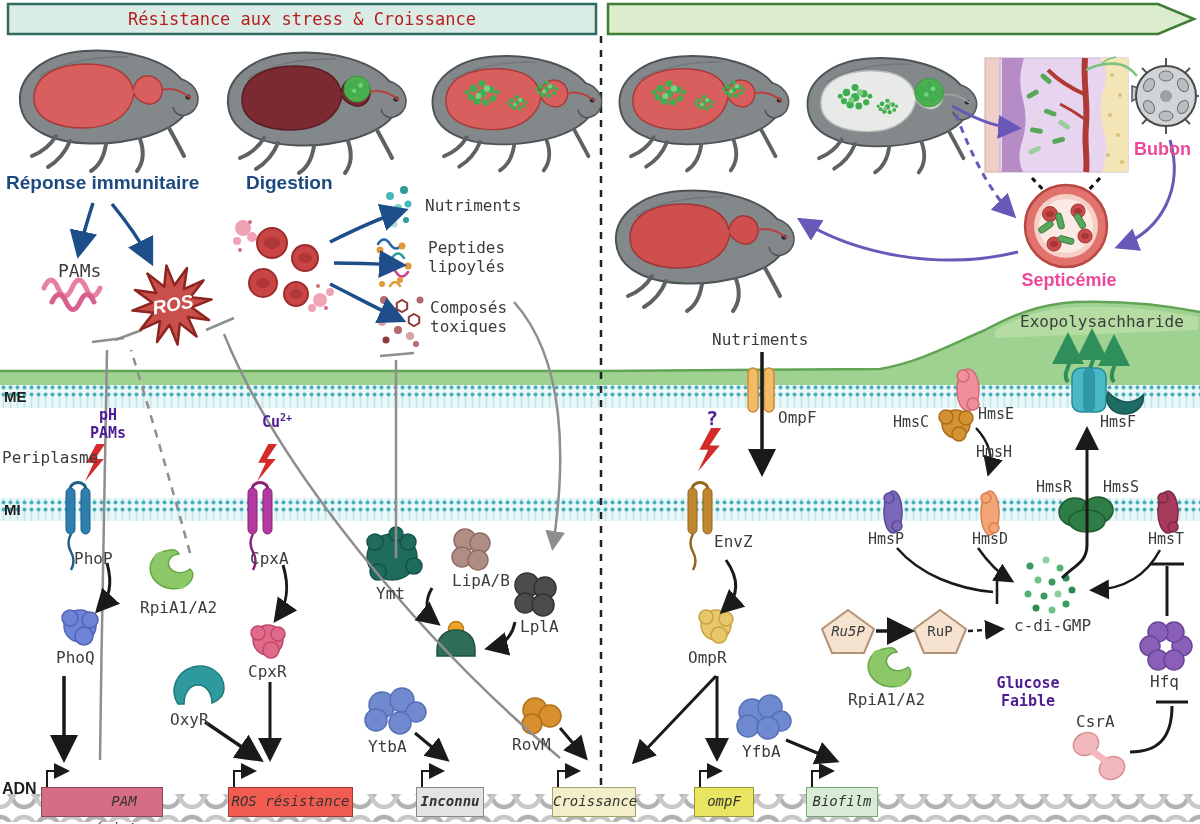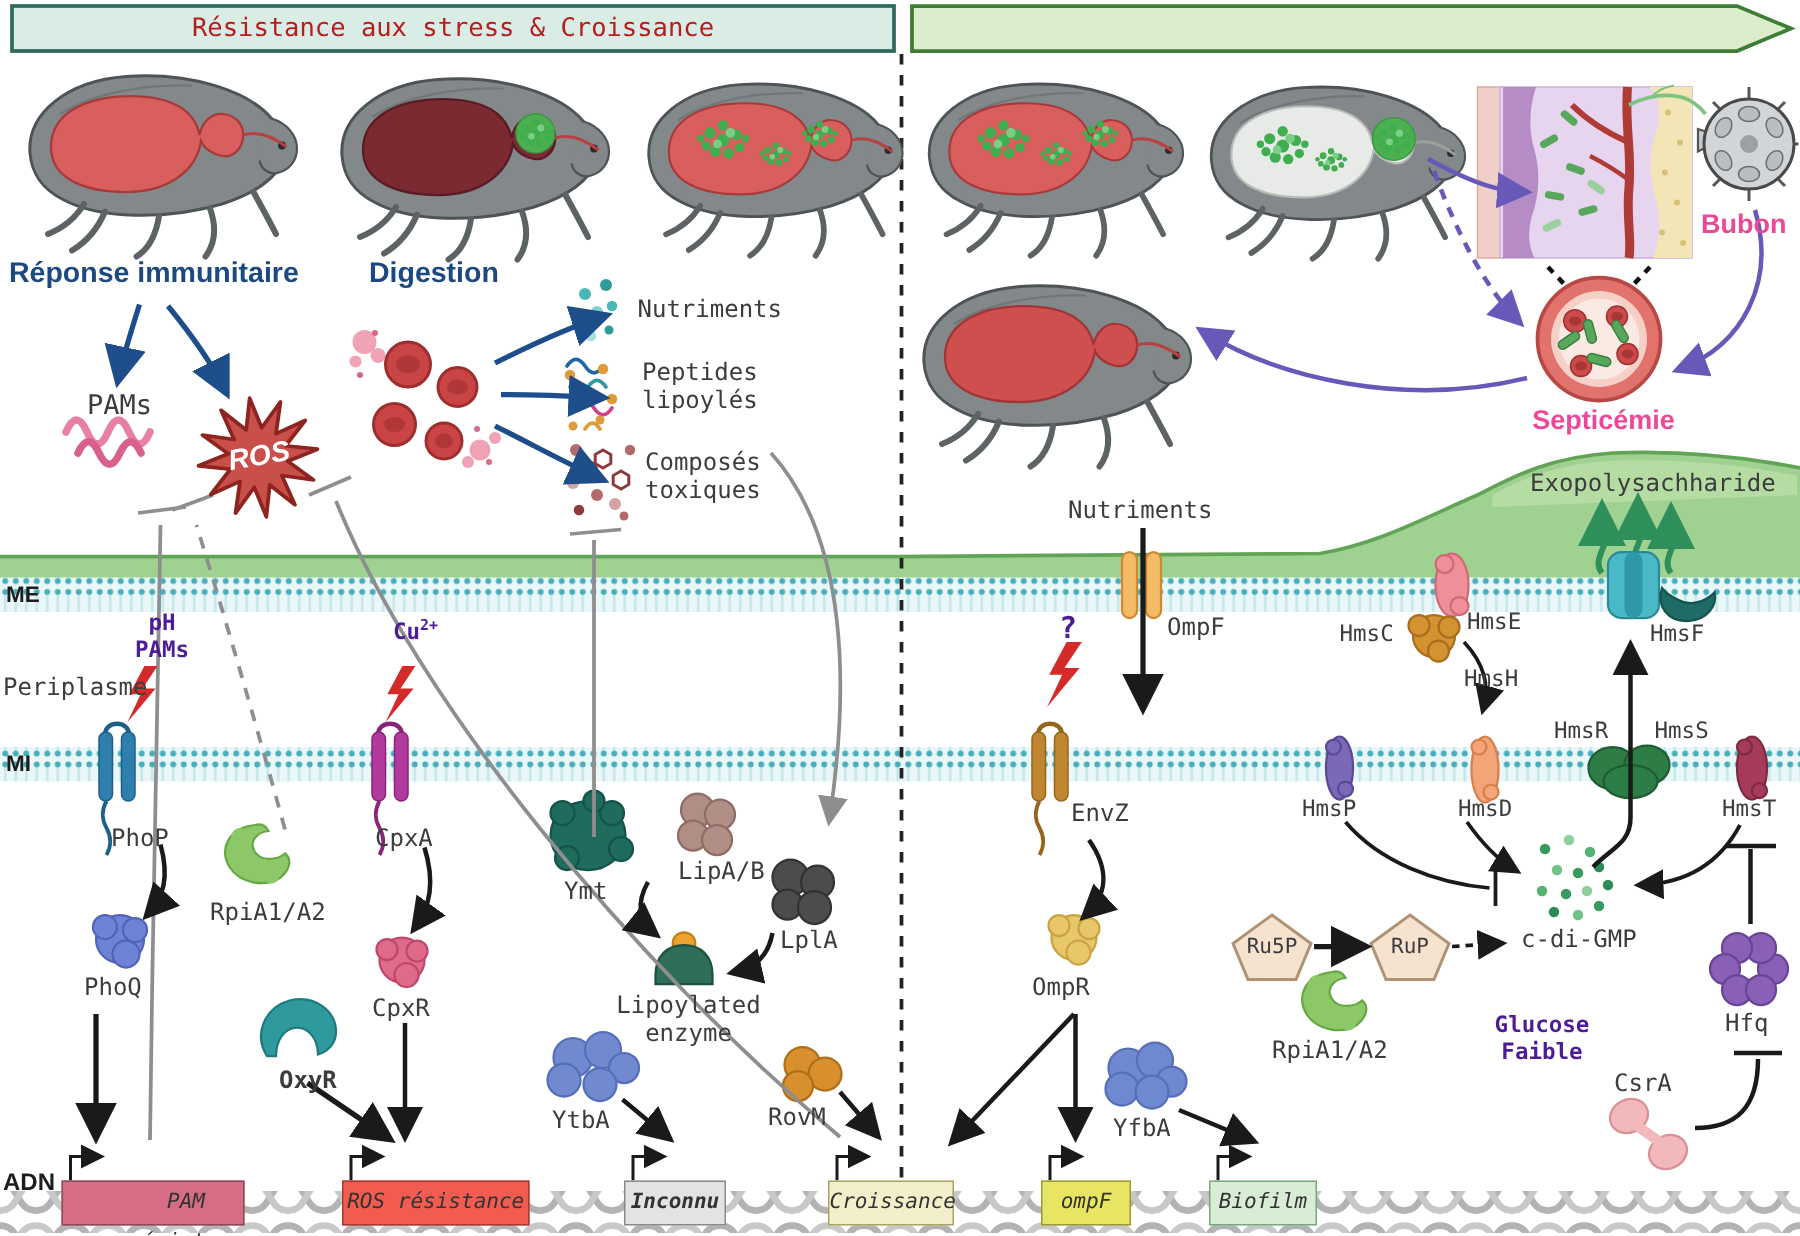--- a/index.html
+++ b/index.html
@@ -568,26 +568,24 @@
 <div class="L red" style="left:84px;top:406px;width:48px;">pH
 PAMs</div>
 <div class="L red" style="left:262px;top:412px;"><span>Cu</span><sup>2+</sup></div>
 <div class="L boldlbl" style="left:4px;top:501px;">MI</div>
 
 <div class="L" style="left:74px;top:549px;">PhoP</div>
 <div class="L" style="left:56px;top:648px;">PhoQ</div>
 <div class="L" style="left:140px;top:598px;">RpiA1/A2</div>
 <div class="L" style="left:250px;top:549px;">CpxA</div>
 <div class="L" style="left:248px;top:662px;">CpxR</div>
-<div class="L" style="left:186px;top:710px;font-weight:bold;">OxyR</div>
+<div class="L" style="left:170px;top:710px;">OxyR</div>
 <div class="L" style="left:376px;top:584px;">Ymt</div>
 <div class="L" style="left:452px;top:571px;">LipA/B</div>
 <div class="L" style="left:520px;top:617px;">LplA</div>
-<div class="L ctr" style="left:404px;top:660px;width:110px;">Lipoylated
-enzyme</div>
 <div class="L" style="left:368px;top:737px;">YtbA</div>
 <div class="L" style="left:512px;top:735px;">RovM</div>
 <div class="L boldlbl" style="left:2px;top:779px;font-size:16px;">ADN</div>
 
 <div class="gene" style="left:41px;width:122px;background:#d76d85;border-color:#8a4a58;padding-left:44px;">PAM résistance</div>
 <div class="gene" style="left:228px;width:125px;background:#f25c50;border-color:#a03c34;">ROS résistance</div>
 <div class="gene" style="left:416px;width:68px;background:#e3e3e3;border-color:#8a8a8a;font-weight:bold;">Inconnu</div>
 <div class="gene" style="left:552px;width:84px;background:#f2efca;border-color:#a8a468;">Croissance</div>
 <div class="gene" style="left:694px;width:60px;background:#e7e561;border-color:#9a9838;">ompF</div>
 <div class="gene" style="left:806px;width:72px;background:#d8ecd6;border-color:#7aa87c;">Biofilm</div>
@@ -602,21 +600,21 @@
 <div class="L sm" style="left:893px;top:413px;">HmsC</div>
 <div class="L sm" style="left:978px;top:405px;">HmsE</div>
 <div class="L sm" style="left:976px;top:413px;margin-top:30px;">HmsH</div>
 <div class="L sm" style="left:1100px;top:413px;">HmsF</div>
 <div class="L sm" style="left:1036px;top:478px;">HmsR</div>
 <div class="L sm" style="left:1103px;top:478px;">HmsS</div>
 <div class="L sm" style="left:868px;top:530px;">HmsP</div>
 <div class="L sm" style="left:972px;top:530px;">HmsD</div>
 <div class="L sm" style="left:1148px;top:530px;">HmsT</div>
 <div class="L" style="left:1014px;top:616px;">c-di-GMP</div>
-<div class="L ctr" style="left:824px;top:623px;width:48px;font-size:14px;">Ru5P</div>
+<div class="L ctr" style="left:824px;top:623px;width:48px;font-size:14px;font-style:italic;">Ru5P</div>
 <div class="L ctr" style="left:916px;top:623px;width:48px;font-size:14px;">RuP</div>
 <div class="L" style="left:848px;top:690px;">RpiA1/A2</div>
 <div class="L red" style="left:988px;top:674px;width:80px;">Glucose
 Faible</div>
 <div class="L" style="left:1076px;top:712px;">CsrA</div>
 <div class="L" style="left:1150px;top:672px;">Hfq</div>
 
 <div class="L hdr2" style="left:1134px;top:139px;">Bubon</div>
 <div class="L hdr2 ctr" style="left:1014px;top:270px;width:110px;">Septicémie</div>
 <div class="L" style="left:1020px;top:312px;">Exopolysachharide</div>

